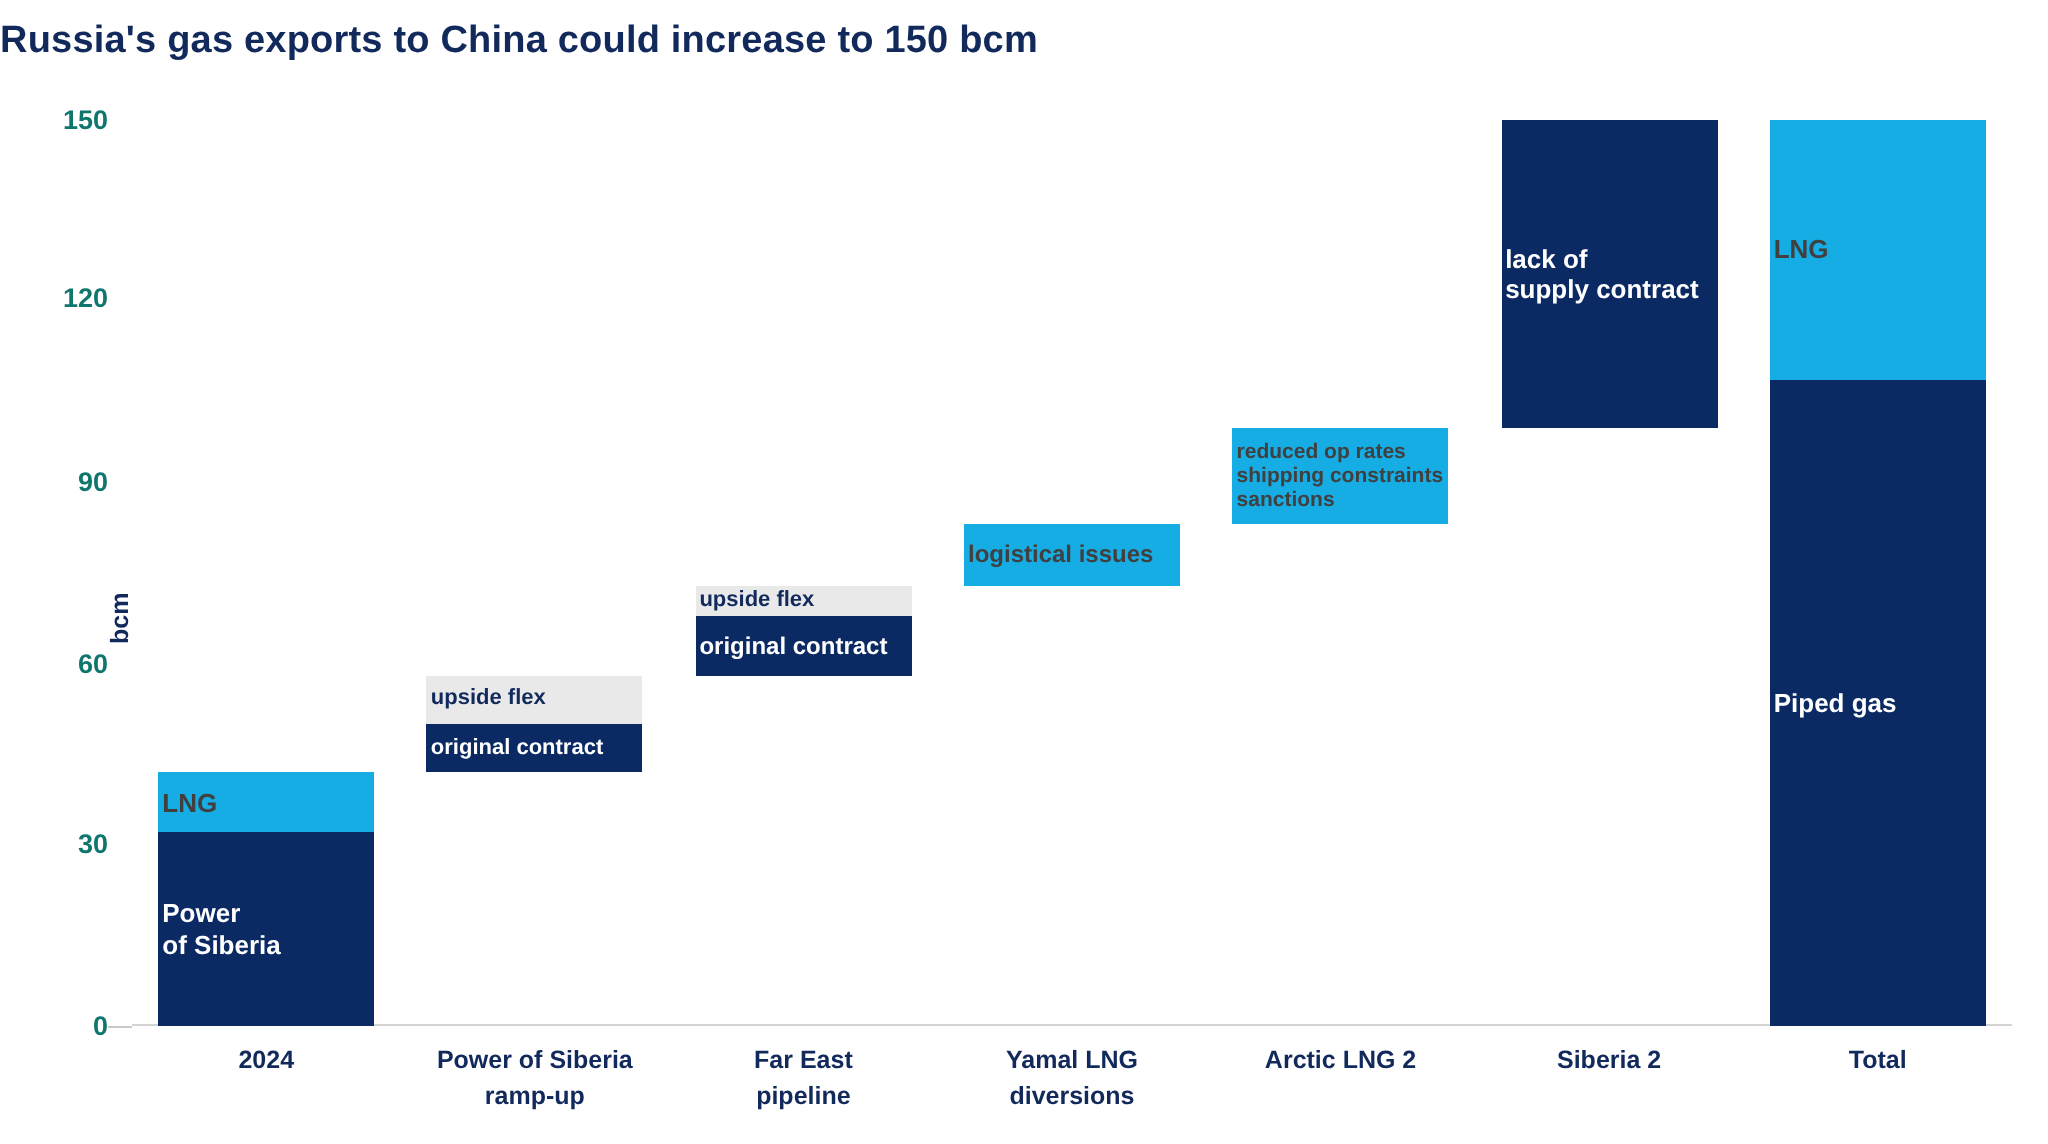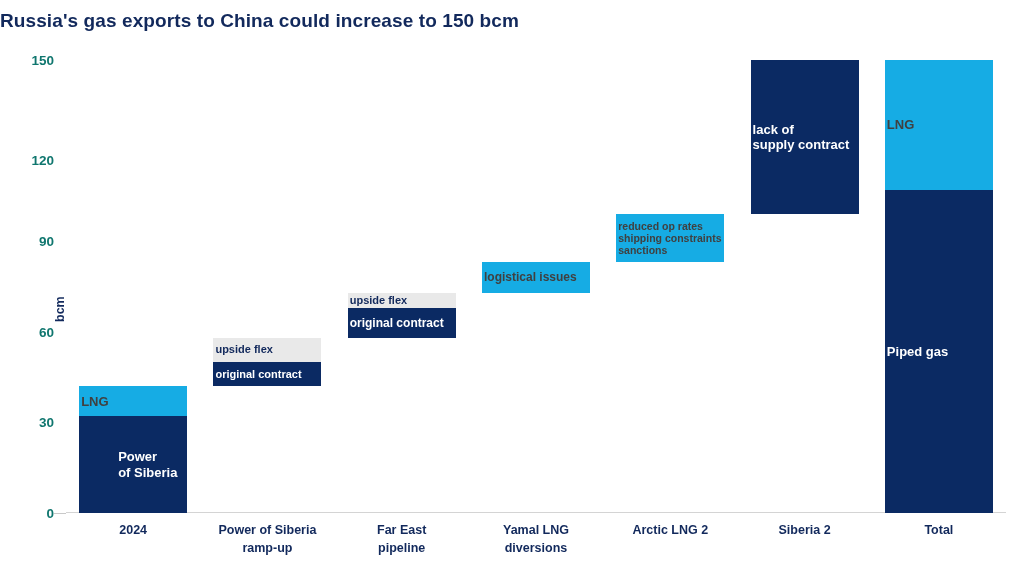--- a/index.html
+++ b/index.html
@@ -134,27 +134,27 @@
   <div class="chart-title">Russia's gas exports to China could increase to 150 bcm</div>
 
   <div class="plot-area" id="plot-area">
     <div class="y-axis-title">bcm</div>
     <div id="y-ticks">
         <div class="y-tick" style="top: 453px;">0</div>
         <div class="y-tick-dash" style="top: 453px;"></div>
         <div class="y-tick" style="top: 362.4px;">30</div>
         <div class="y-tick" style="top: 271.8px;">60</div>
         <div class="y-tick" style="top: 181.2px;">90</div>
-        <div class="y-tick" style="top: 100px;">120</div>
+        <div class="y-tick" style="top: 89px;">120</div>
         <div class="y-tick" style="top: 0px;">150</div>
       </div>
     <div class="baseline"></div>
     <div id="bars-layer">
         <div class="bar-group" style="left: 13.1429px; width: 108px;">
-          <div class="bar-seg seg-navy" style="bottom: 0px; height: 96.64px; padding-left: 37px;">
+          <div class="bar-seg seg-navy" style="bottom: 0px; height: 96.64px;">
             <span class="seg-label fs-13">
               <span class="seg-line">Power</span>
               <span class="seg-line">of Siberia</span>
             </span>
           </div>
           <div class="bar-seg seg-blue" style="bottom: 96.64px; height: 30.2px;">
             <span class="seg-label fs-13">
               <span class="seg-line">LNG</span>
             </span>
           </div>

